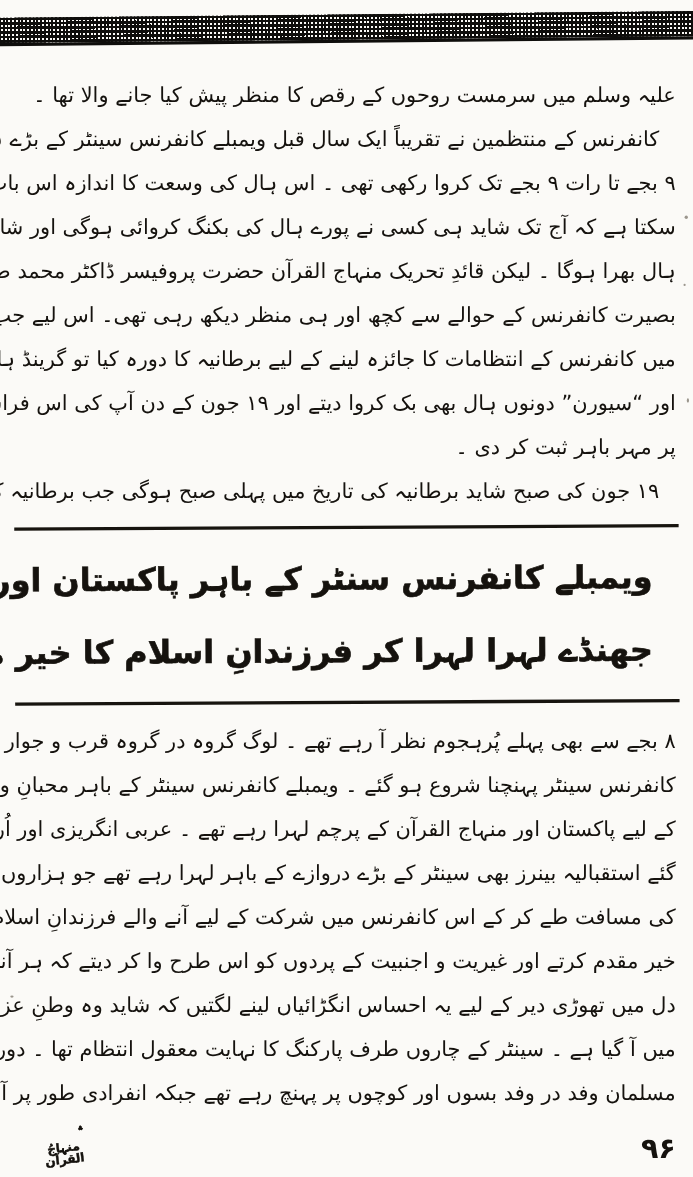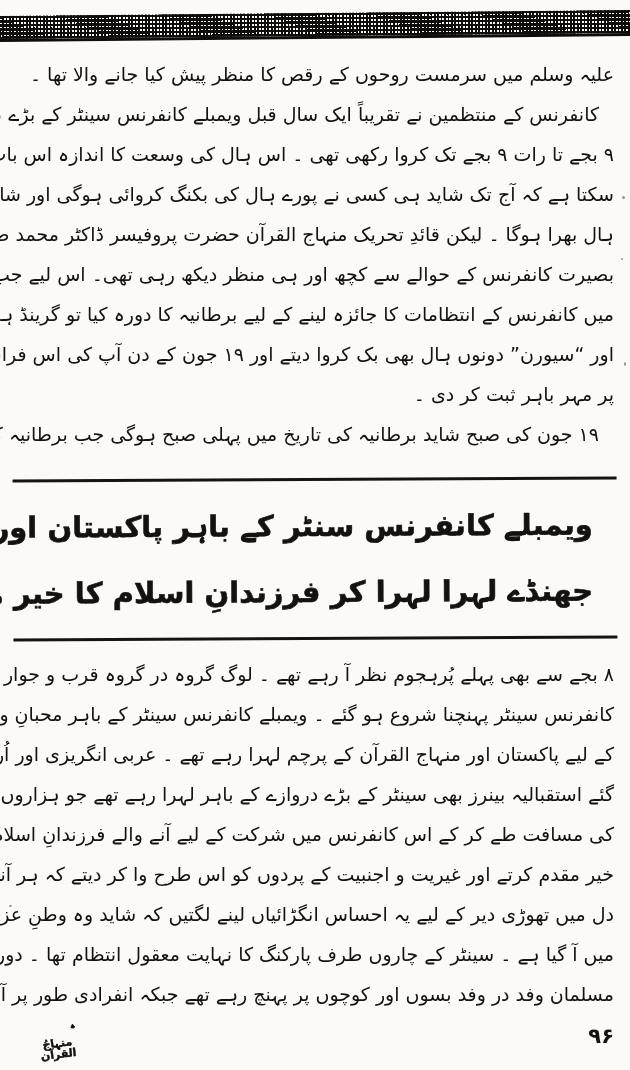--- a/index.html
+++ b/index.html
@@ -19,21 +19,21 @@
     transform:rotate(-0.55deg);
     background:
       repeating-linear-gradient(90deg,#0e0d0b 0px,#0e0d0b 1.7px,rgba(251,250,247,0) 1.7px,rgba(251,250,247,0) 3.4px),
       repeating-linear-gradient(180deg,#0e0d0b 0px,#0e0d0b 2.5px,#fbfaf7 2.5px,#fbfaf7 4.1px);
     border-bottom:3px solid #0e0d0b;
   }
   
   .textblock{
     position:absolute;right:16px;left:16px;
   }
-  .block-top{top:54px;}
+  .block-top{top:67px;}
   .block-bottom{top:654px;}
   .line{
     height:40px;line-height:40px;
     font-size:19px;
     white-space:nowrap;
     text-align:justify;
     -moz-text-align-last:justify;
     text-align-last:justify;
     letter-spacing:.2px;
     overflow:visible;
@@ -65,22 +65,22 @@
     position:absolute;left:30px;bottom:10px;
     width:56px;
     transform:rotate(-7deg);
     font-weight:700;font-size:11px;line-height:11px;
     text-align:center;
     -webkit-text-stroke:.4px #15120e;
     direction:rtl;
   }
   .seal-dot{position:absolute;top:-12px;right:8px;font-size:9px;}
   .page-num{
-    position:absolute;right:16px;bottom:22px;
-    font-size:21px;font-weight:700;
+    position:absolute;right:16px;bottom:10px;
+    font-size:26px;font-weight:700;
     letter-spacing:1px;
   }
   
   .speck{position:absolute;background:#9b968d;border-radius:50%;}
   .s1{width:3px;height:3px;right:5px;top:196px;}
   .s2{width:2px;height:4px;right:4px;top:362px;}
   .s3{width:3px;height:2px;left:9px;top:905px;}
   .s4{width:2px;height:2px;right:7px;top:258px;}
 </style>
 </head>

